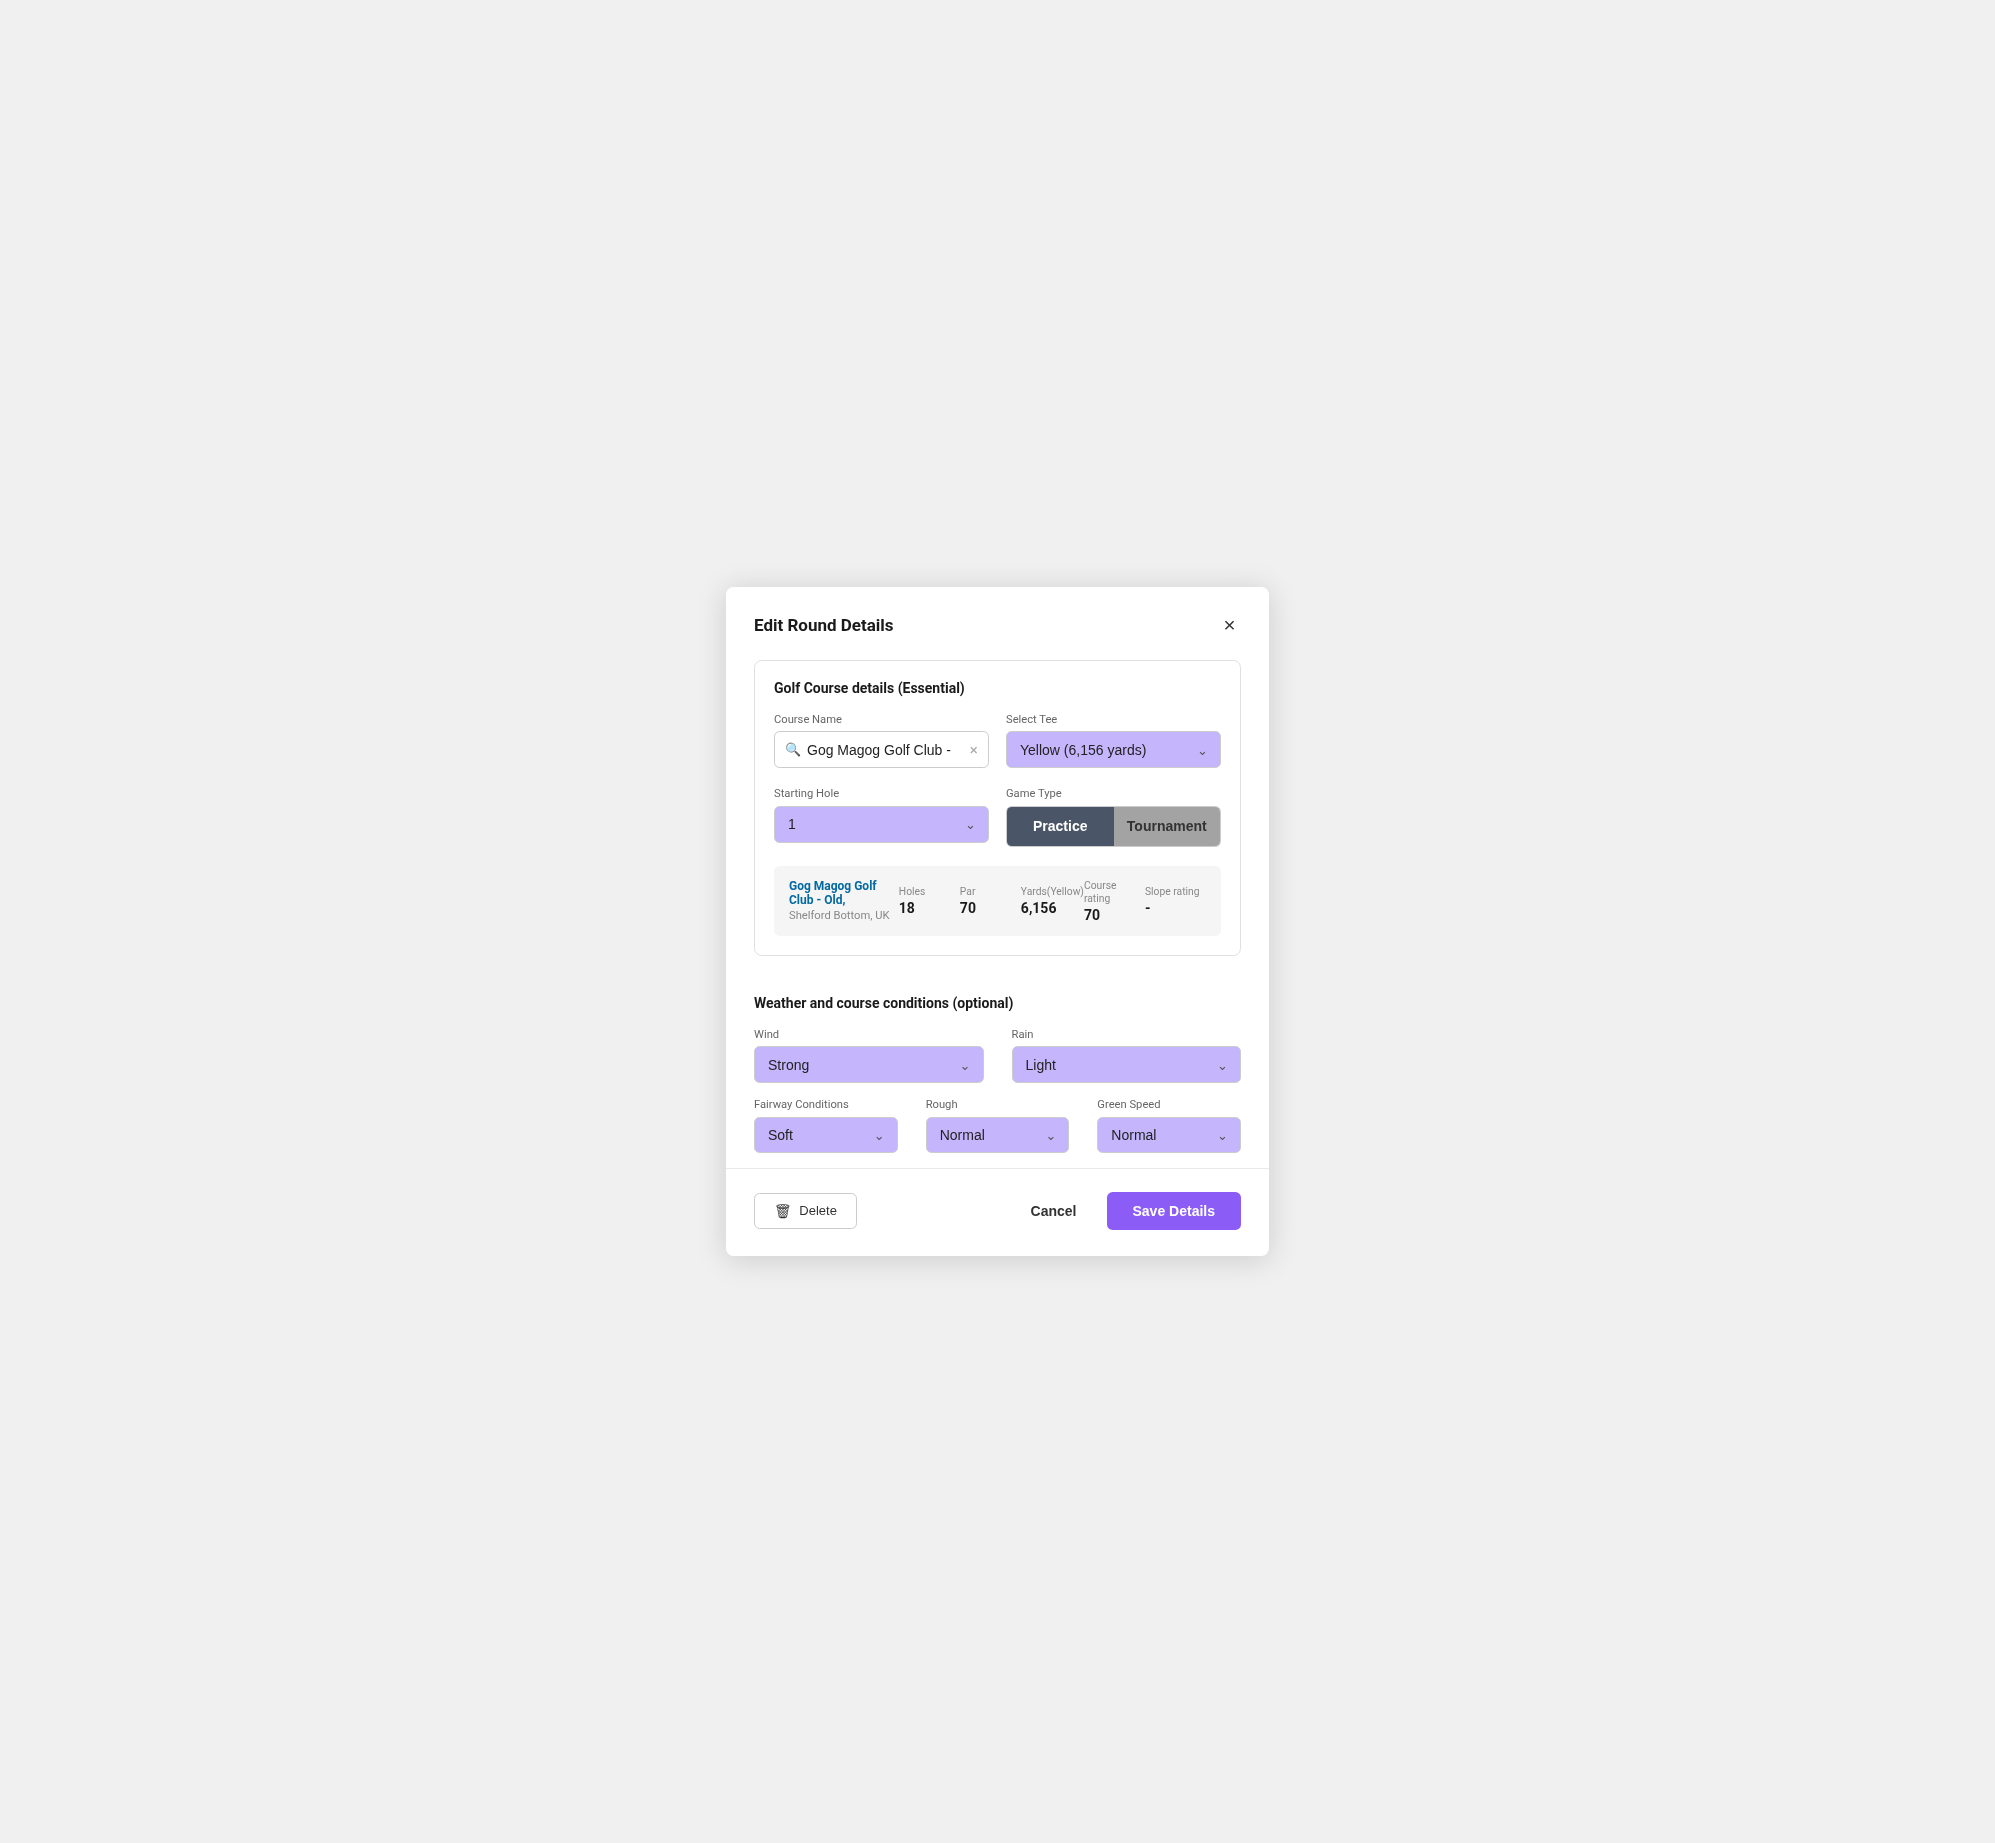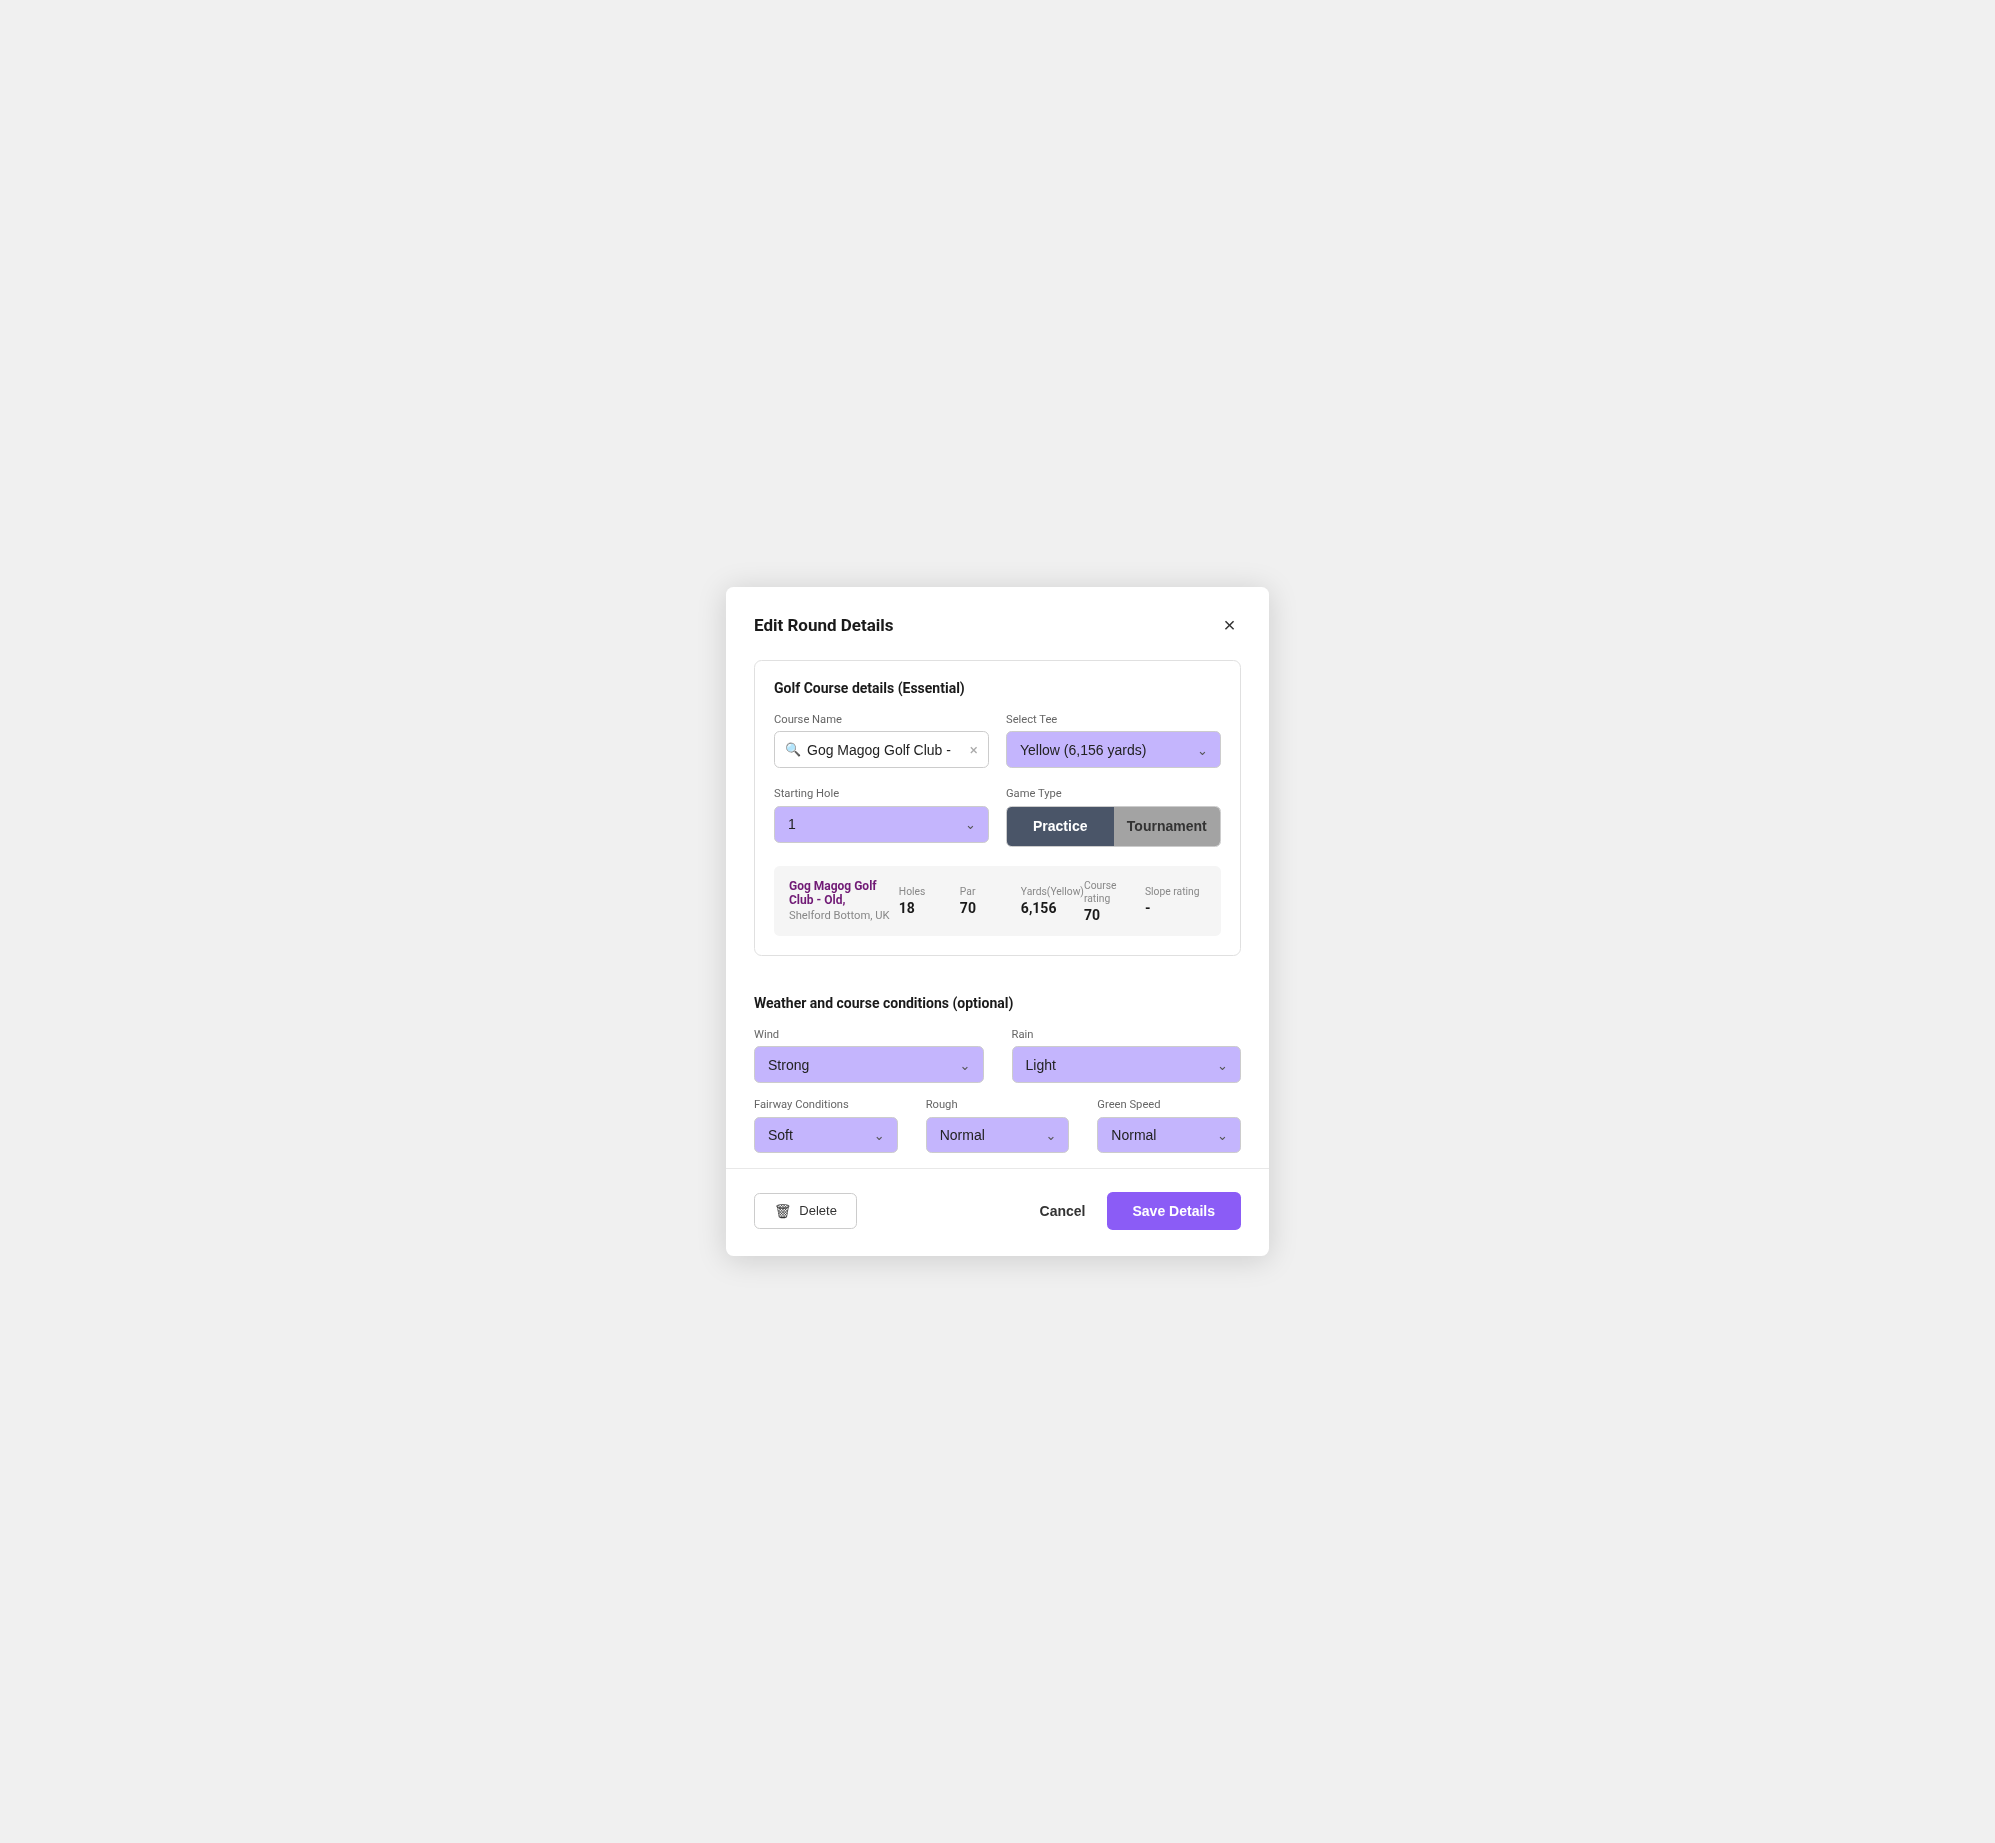--- a/index.html
+++ b/index.html
@@ -190,21 +190,21 @@
       align-items: center;
       gap: 0;
       margin-top: 15px;
     }
     .course-info-name {
       flex: 1.8;
     }
     .course-info-name .name-main {
       font-size: 12px;
       font-weight: 700;
-      color: #701a75;
+      color: #0369a1;
     }
     .course-info-name .name-sub {
       font-size: 11.2px;
       color: #888;
       margin-top: 1.9px;
     }
     .course-stat {
       flex: 1;
       display: flex;
       flex-direction: column;
@@ -244,21 +244,21 @@
       font-size: 13px;
       color: #333;
       cursor: pointer;
       display: flex;
       align-items: center;
       gap: 7.5px;
     }
     .trash-icon { font-size: 14px; }
     .footer-right {
       display: flex;
-      gap: 6px;
+      gap: 15px;
       align-items: center;
     }
     .cancel-btn {
       background: none;
       border: none;
       font-size: 14px;
       font-weight: 600;
       color: #333;
       cursor: pointer;
       padding: 9.4px 15px;

